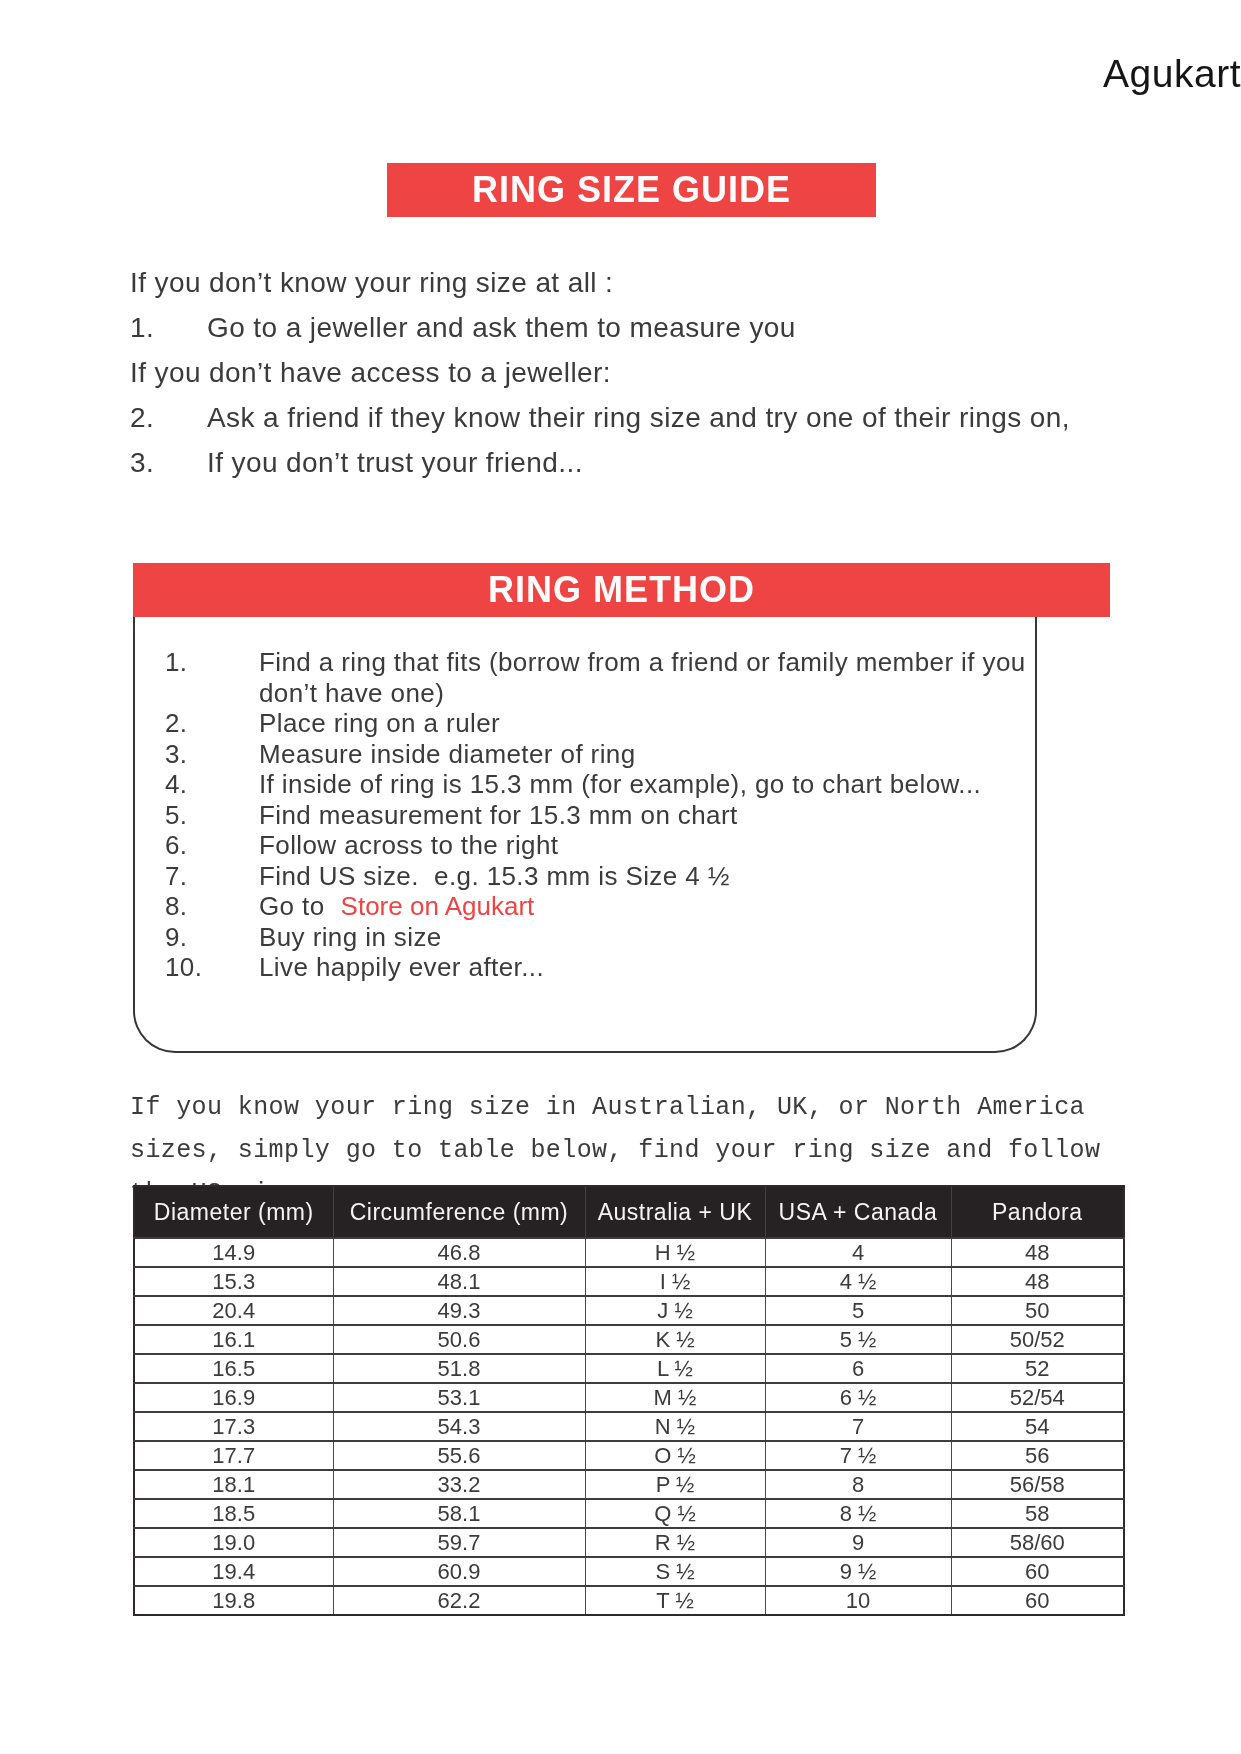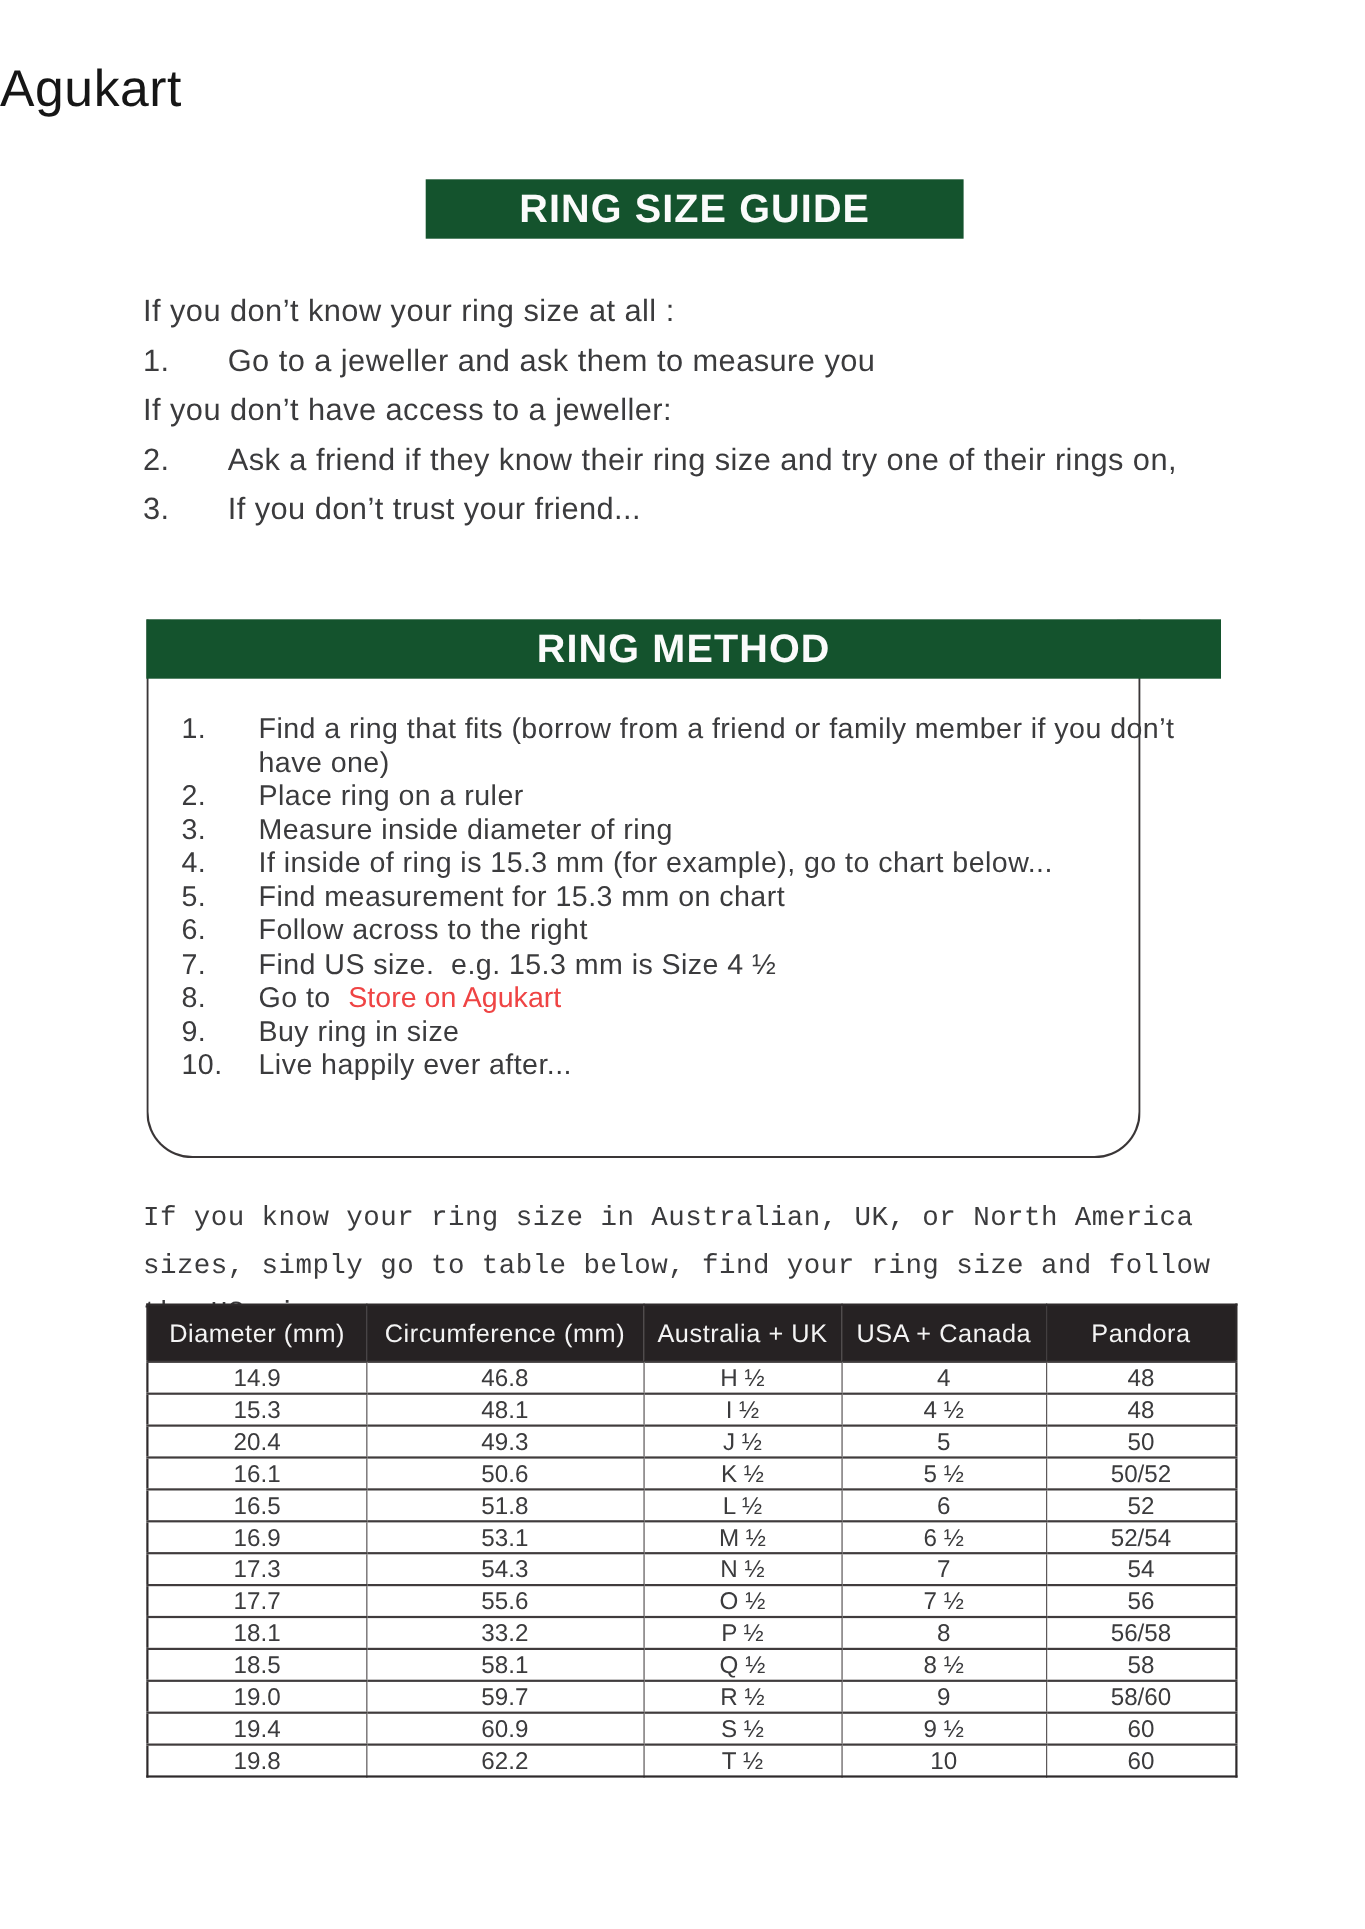--- a/index.html
+++ b/index.html
@@ -8,27 +8,27 @@
     width:1241px;
     height:1754px;
     background:#ffffff;
     font-family:"Liberation Sans",sans-serif;
     color:#3a3a3c;
     overflow:hidden;
   }
   .doc-title{
     position:absolute;
     top:52px;left:0;width:100%;
-    text-align:left;
-    font-size:47px;
+    text-align:right;
+    font-size:39px;
     color:#161616;
     letter-spacing:0.5px;
   }
   .banner{
-    background:#14532d;
+    background:#ef4444;
     color:#fbfbfb;
     display:flex;
     align-items:center;
     justify-content:center;
     font-weight:bold;
     letter-spacing:1px;
   }
   .banner-guide{
     position:absolute;
     left:387px;top:163px;
@@ -72,21 +72,21 @@
     width:920px;
   }
   .m-step{
     display:flex;
     font-size:26px;
     line-height:30.5px;
     letter-spacing:0.4px;
     color:#3b3b3d;
   }
   .m-step .num{flex:0 0 70px;}
-  .m-step .txt{max-width:860px;white-space:pre-wrap;}
+  .m-step .txt{max-width:860px;white-space:pre-wrap;margin-left:24px;}
   .store-link{
     font-family:"Liberation Sans",sans-serif;
     color:#ef4444;
     letter-spacing:0px;
     margin-left:16px;
   }
   
   .outro{
     position:absolute;
     left:130px;top:1086px;

